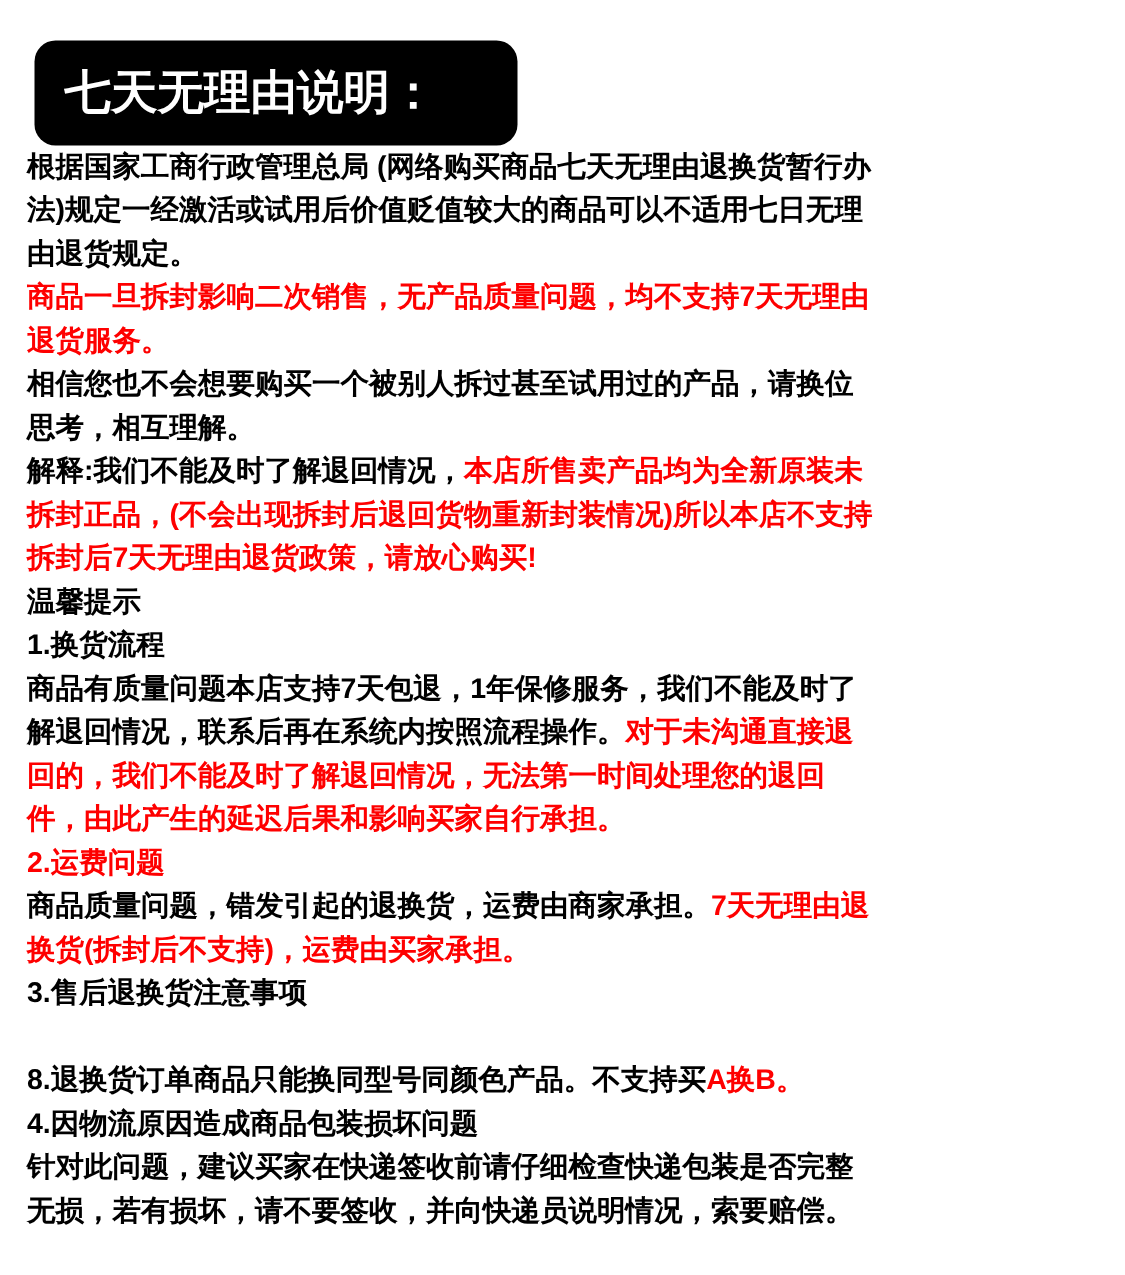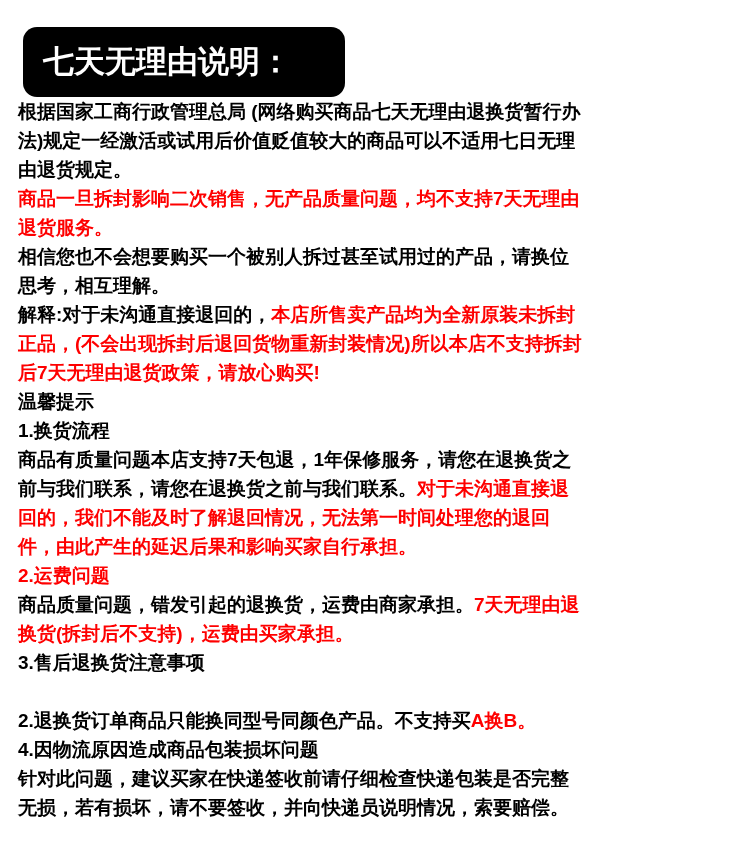--- a/index.html
+++ b/index.html
@@ -59,19 +59,19 @@
 <body>
 
 <div class="page">
   <div class="header-box">
     <span>七天无理由说明：</span>
   </div>
 
   <div class="content">
     <p class="para p1"><span class="seg-black">根据国家工商行政管理总局 (网络购买商品七天无理由退换货暂行办法)规定一经激活或试用后价值贬值较大的商品可以不适用七日无理由退货规定。</span></p>
     <p class="para p2"><span class="seg-red">商品一旦拆封影响二次销售，无产品质量问题，均不支持7天无理由退货服务。</span><br><span class="seg-black">相信您也不会想要购买一个被别人拆过甚至试用过的产品，请换位思考，相互理解。</span></p>
-    <p class="para p3"><span class="seg-black">解释:对于未沟通直接退回的，</span><span class="seg-red">本店所售卖产品均为全新原装未拆封正品，(不会出现拆封后退回货物重新封装情况)所以本店不支持拆封后7天无理由退货政策，请放心购买!</span></p>
-    <p class="para p4"><span class="seg-black">温馨提示</span><br><span class="seg-black">1.换货流程</span><br><span class="seg-black">商品有质量问题本店支持7天包退，1年保修服务，请您在退换货之前与我们联系，请您在退换货之前与我们联系。</span><span class="seg-red">对于未沟通直接退回的，我们不能及时了解退回情况，无法第一时间处理您的退回件，由此产生的延迟后果和影响买家自行承担。</span></p>
+    <p class="para p3"><span class="seg-black">解释:我们不能及时了解退回情况，</span><span class="seg-red">本店所售卖产品均为全新原装未拆封正品，(不会出现拆封后退回货物重新封装情况)所以本店不支持拆封后7天无理由退货政策，请放心购买!</span></p>
+    <p class="para p4"><span class="seg-black">温馨提示</span><br><span class="seg-black">1.换货流程</span><br><span class="seg-black">商品有质量问题本店支持7天包退，1年保修服务，我们不能及时了解退回情况，联系后再在系统内按照流程操作。</span><span class="seg-red">对于未沟通直接退回的，我们不能及时了解退回情况，无法第一时间处理您的退回件，由此产生的延迟后果和影响买家自行承担。</span></p>
     <p class="para p5"><span class="seg-red">2.运费问题</span><br><span class="seg-black">商品质量问题，错发引起的退换货，运费由商家承担。</span><span class="seg-red">7天无理由退换货(拆封后不支持)，运费由买家承担。</span></p>
-    <p class="para p6"><span class="seg-black">3.售后退换货注意事项</span><br><br><span class="seg-black">2.退换货订单商品只能换同型号同颜色产品。不支持买</span><span class="seg-red">A换B。</span></p>
+    <p class="para p6"><span class="seg-black">3.售后退换货注意事项</span><br><br><span class="seg-black">8.退换货订单商品只能换同型号同颜色产品。不支持买</span><span class="seg-red">A换B。</span></p>
     <p class="para p7"><span class="seg-black">4.因物流原因造成商品包装损坏问题</span><br><span class="seg-black">针对此问题，建议买家在快递签收前请仔细检查快递包装是否完整无损，若有损坏，请不要签收，并向快递员说明情况，索要赔偿。</span></p>
   </div>
 </div>
 
 </body></html>

